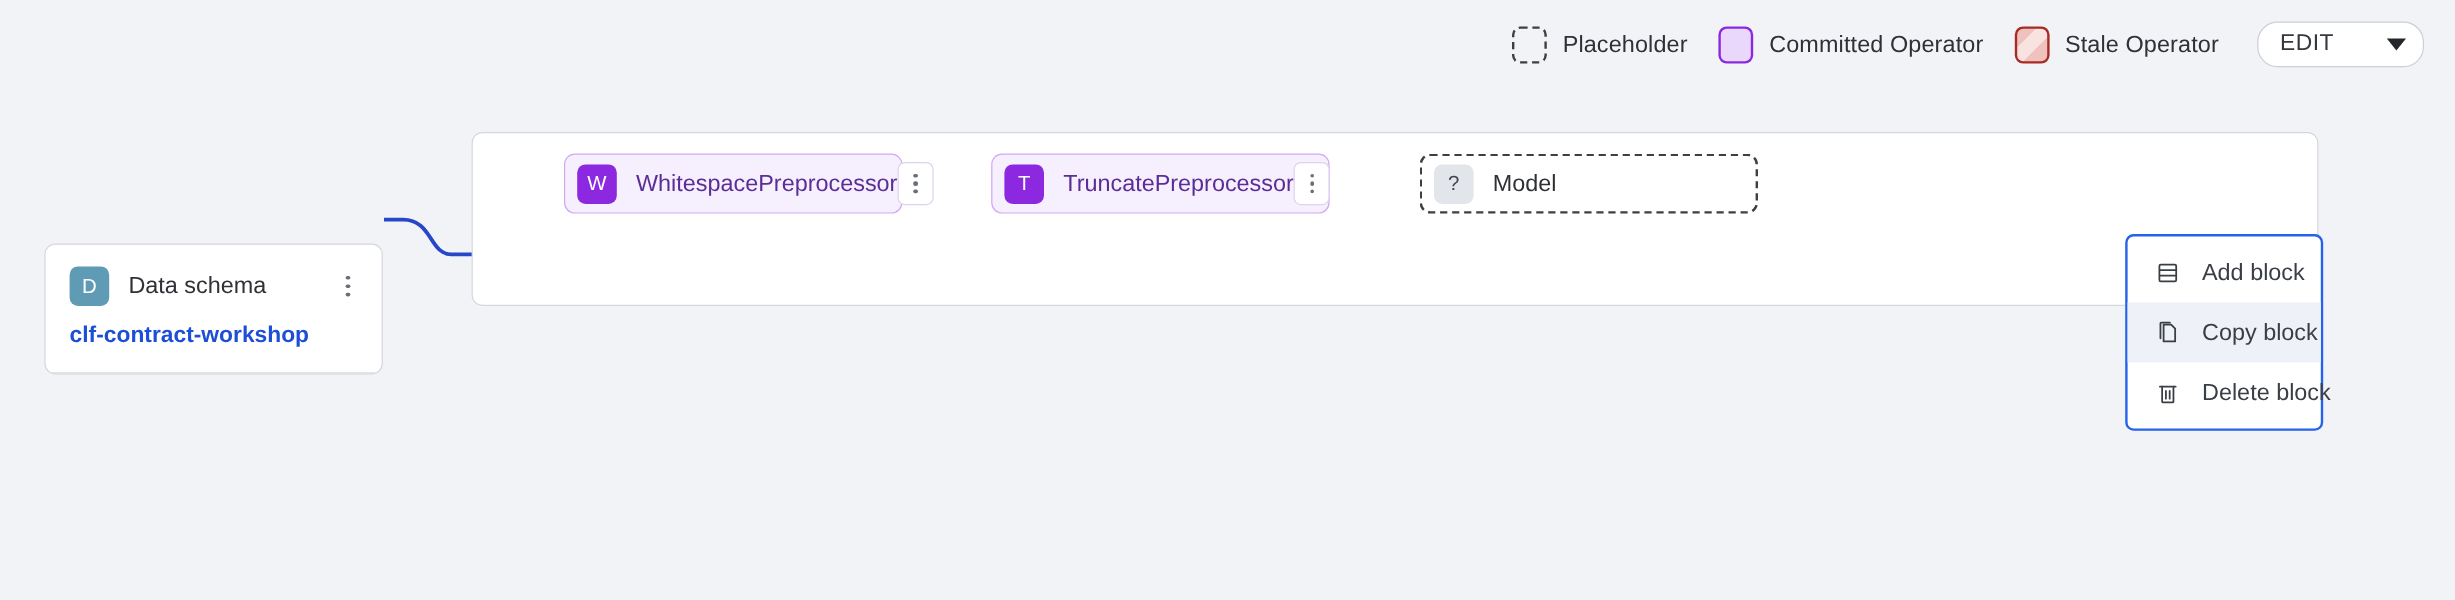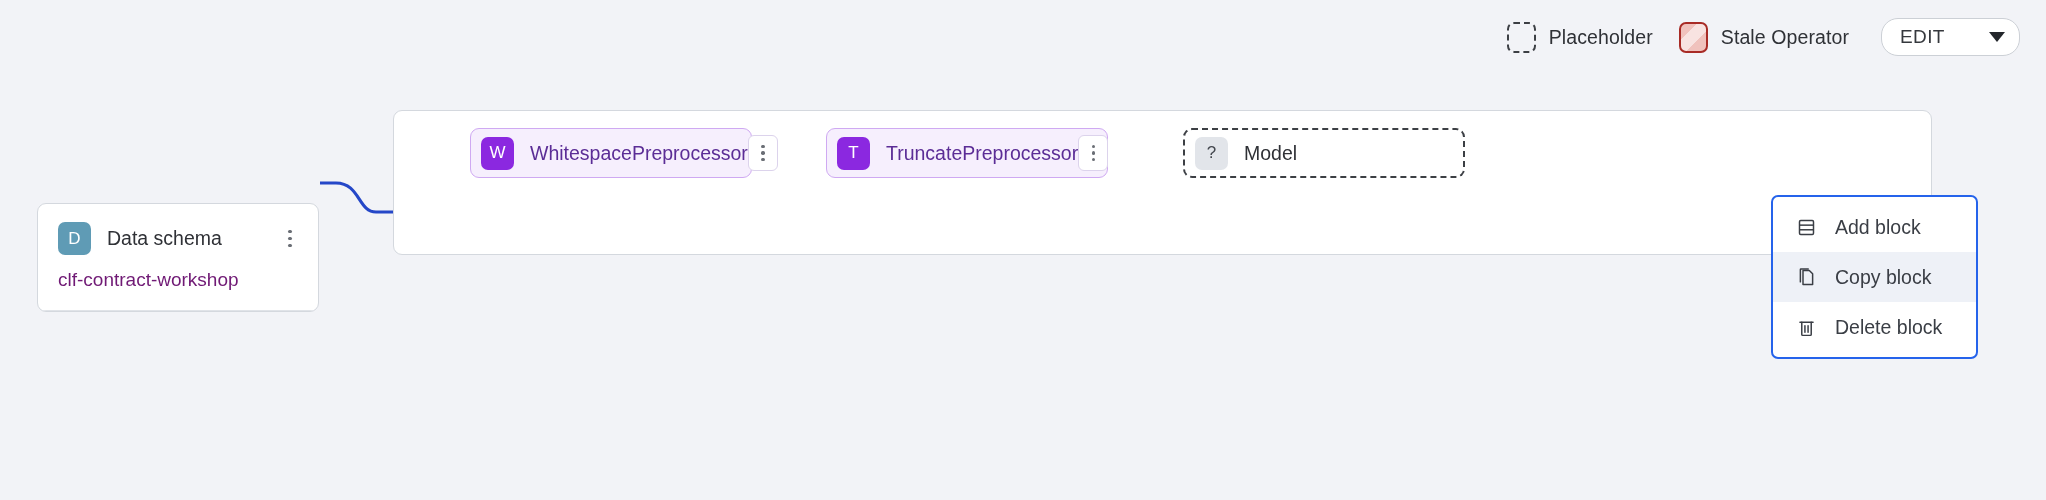--- a/index.html
+++ b/index.html
@@ -130,23 +130,24 @@
   .kebab i {
     display: block;
     width: 3.6px; height: 3.6px;
     border-radius: 50%;
     background: #6a6e75;
   }
   .dataset-link {
     display: block;
     margin-top: 14px;
     font-size: 19px;
-    color: #701a75;
+    color: #1d4ed8;
     text-decoration: none;
     cursor: pointer;
+    font-weight: bold;
   }
   .card-divider { height: 1.3px; background: #e0e3e8; }
   .schema-row {
     display: flex;
     align-items: center;
     gap: 19px;
     padding: 17px 20px 18px 24px;
     cursor: pointer;
   }
   .chev-right {
@@ -289,21 +290,21 @@
     left: 0; top: 0;
     width: 2046px; height: 500px;
     pointer-events: none;
   }
 
   
   .ctx-menu {
     position: absolute;
     left: 1771px;
     top: 195px;
-    width: 207px;
+    width: 165px;
     background: #ffffff;
     border: 2.4px solid #2563eb;
     border-radius: 7px;
     padding: 5px 0;
     z-index: 40;
   }
   .ctx-item {
     display: flex;
     align-items: center;
     gap: 18px;
@@ -342,20 +343,24 @@
     <path d="M1108,212 L1173,212" fill="none" stroke="#2547c8" stroke-width="3.1" marker-end="url(#arrowhead)"></path>
   </svg>
 
   <div class="legend">
 
     <div class="legend-item">
       <span class="swatch placeholder"></span>
       <span class="legend-label">Placeholder</span>
     </div>
 
+    <div class="legend-item">
+      <span class="swatch committed"></span>
+      <span class="legend-label">Committed Operator</span>
+    </div>
 
     <div class="legend-item">
       <span class="swatch stale"></span>
       <span class="legend-label">Stale Operator</span>
     </div>
 
     <div class="edit-select">
       <span class="edit-text">EDIT</span>
       <span class="caret-down"></span>
     </div>

